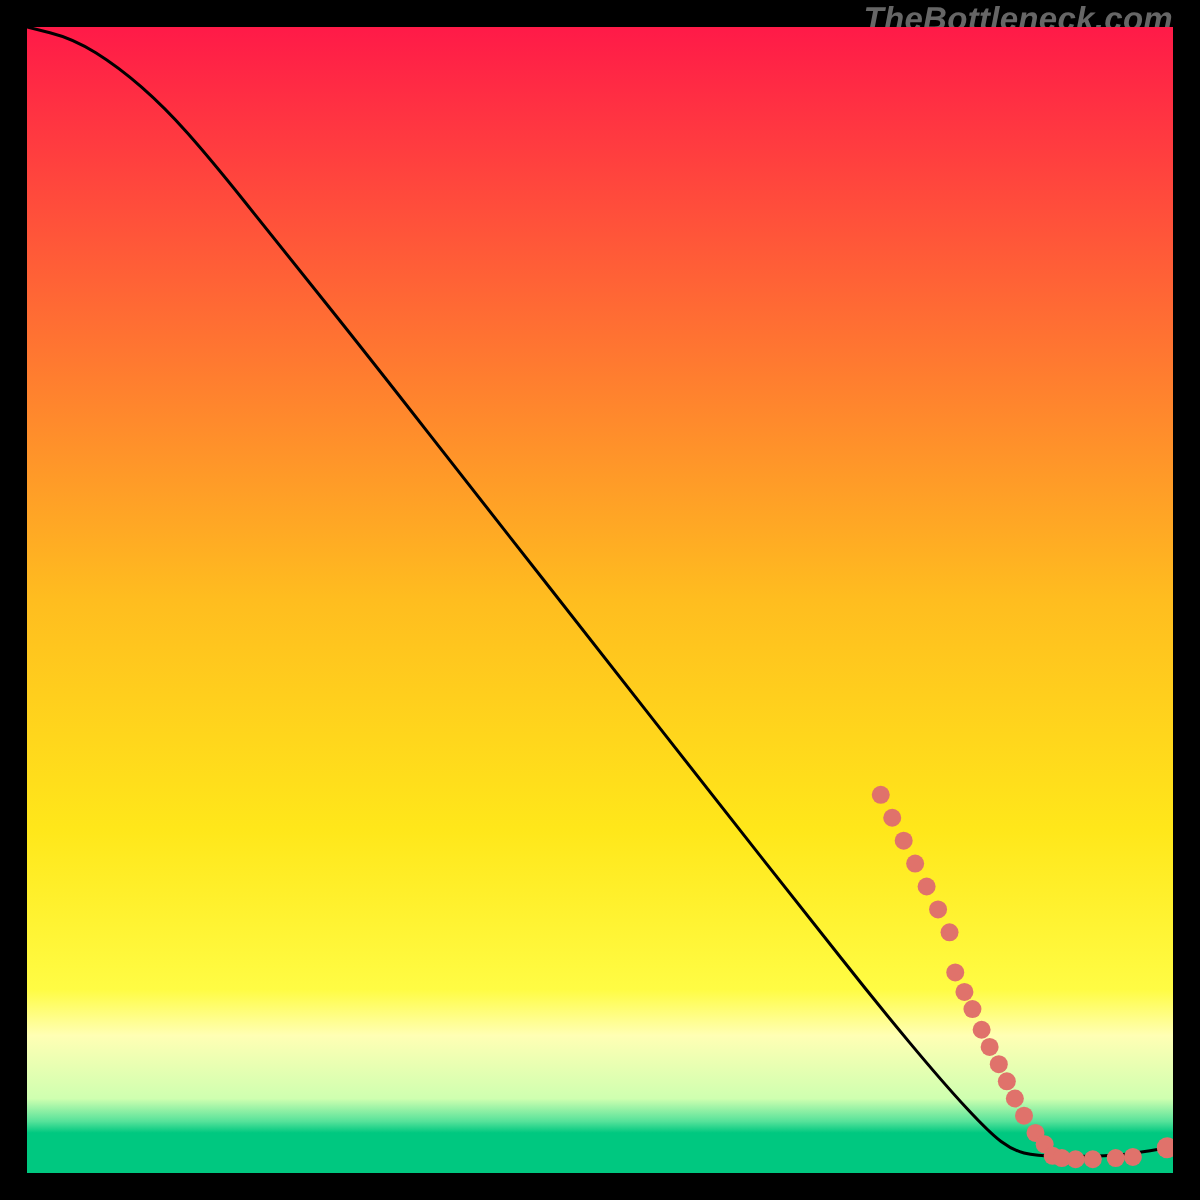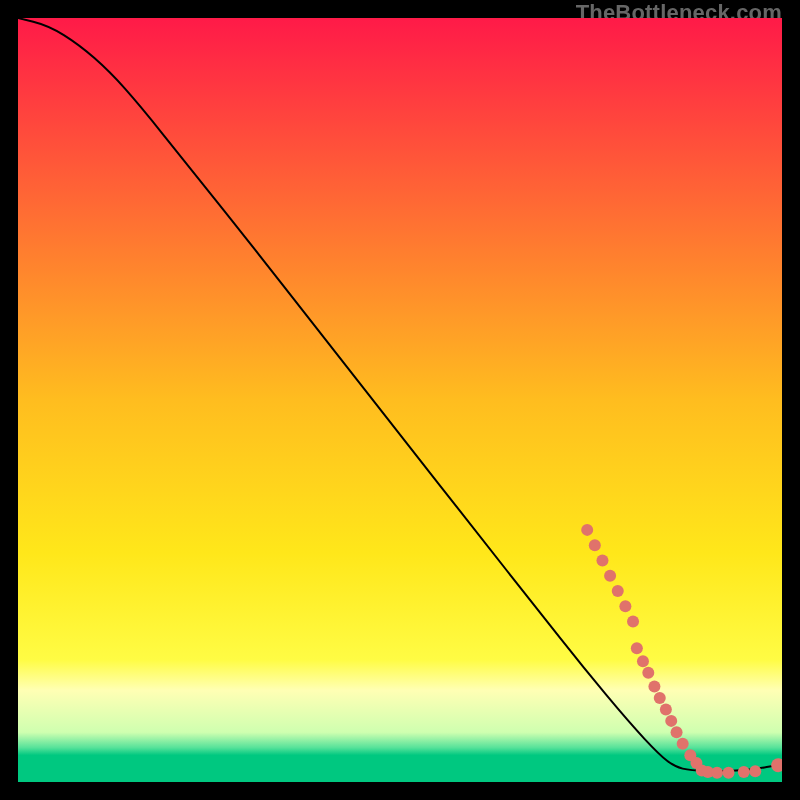--- a/index.html
+++ b/index.html
@@ -7,20 +7,21 @@
     padding: 0;
     width: 800px;
     height: 800px;
     background: #000;
     overflow: hidden;
   }
   .frame {
     position: relative;
     width: 800px;
     height: 717px;
+    font-style: italic;
   }
   .plot {
     position: absolute;
     left: 18px;
     top: 18px;
     width: 764px;
     height: 764px;
   }
   .watermark {
     position: absolute;

